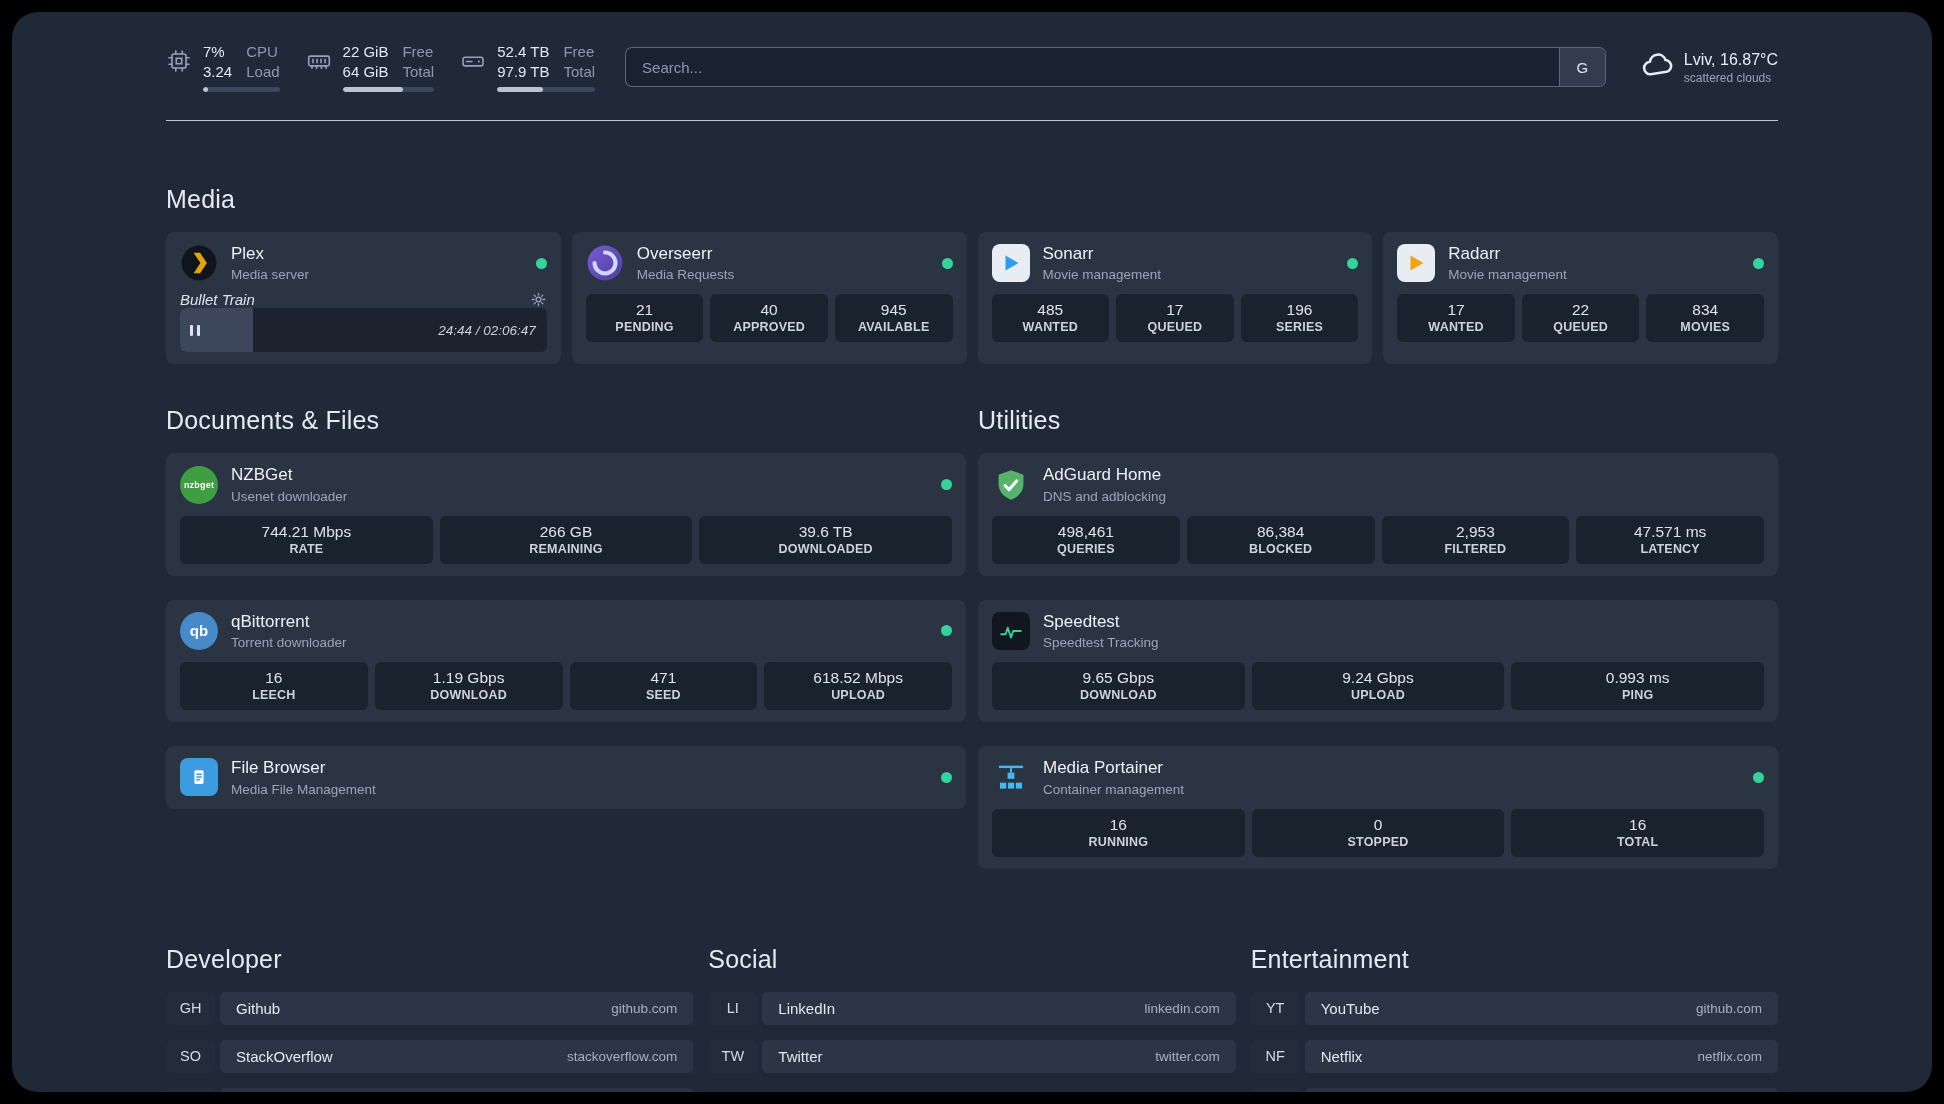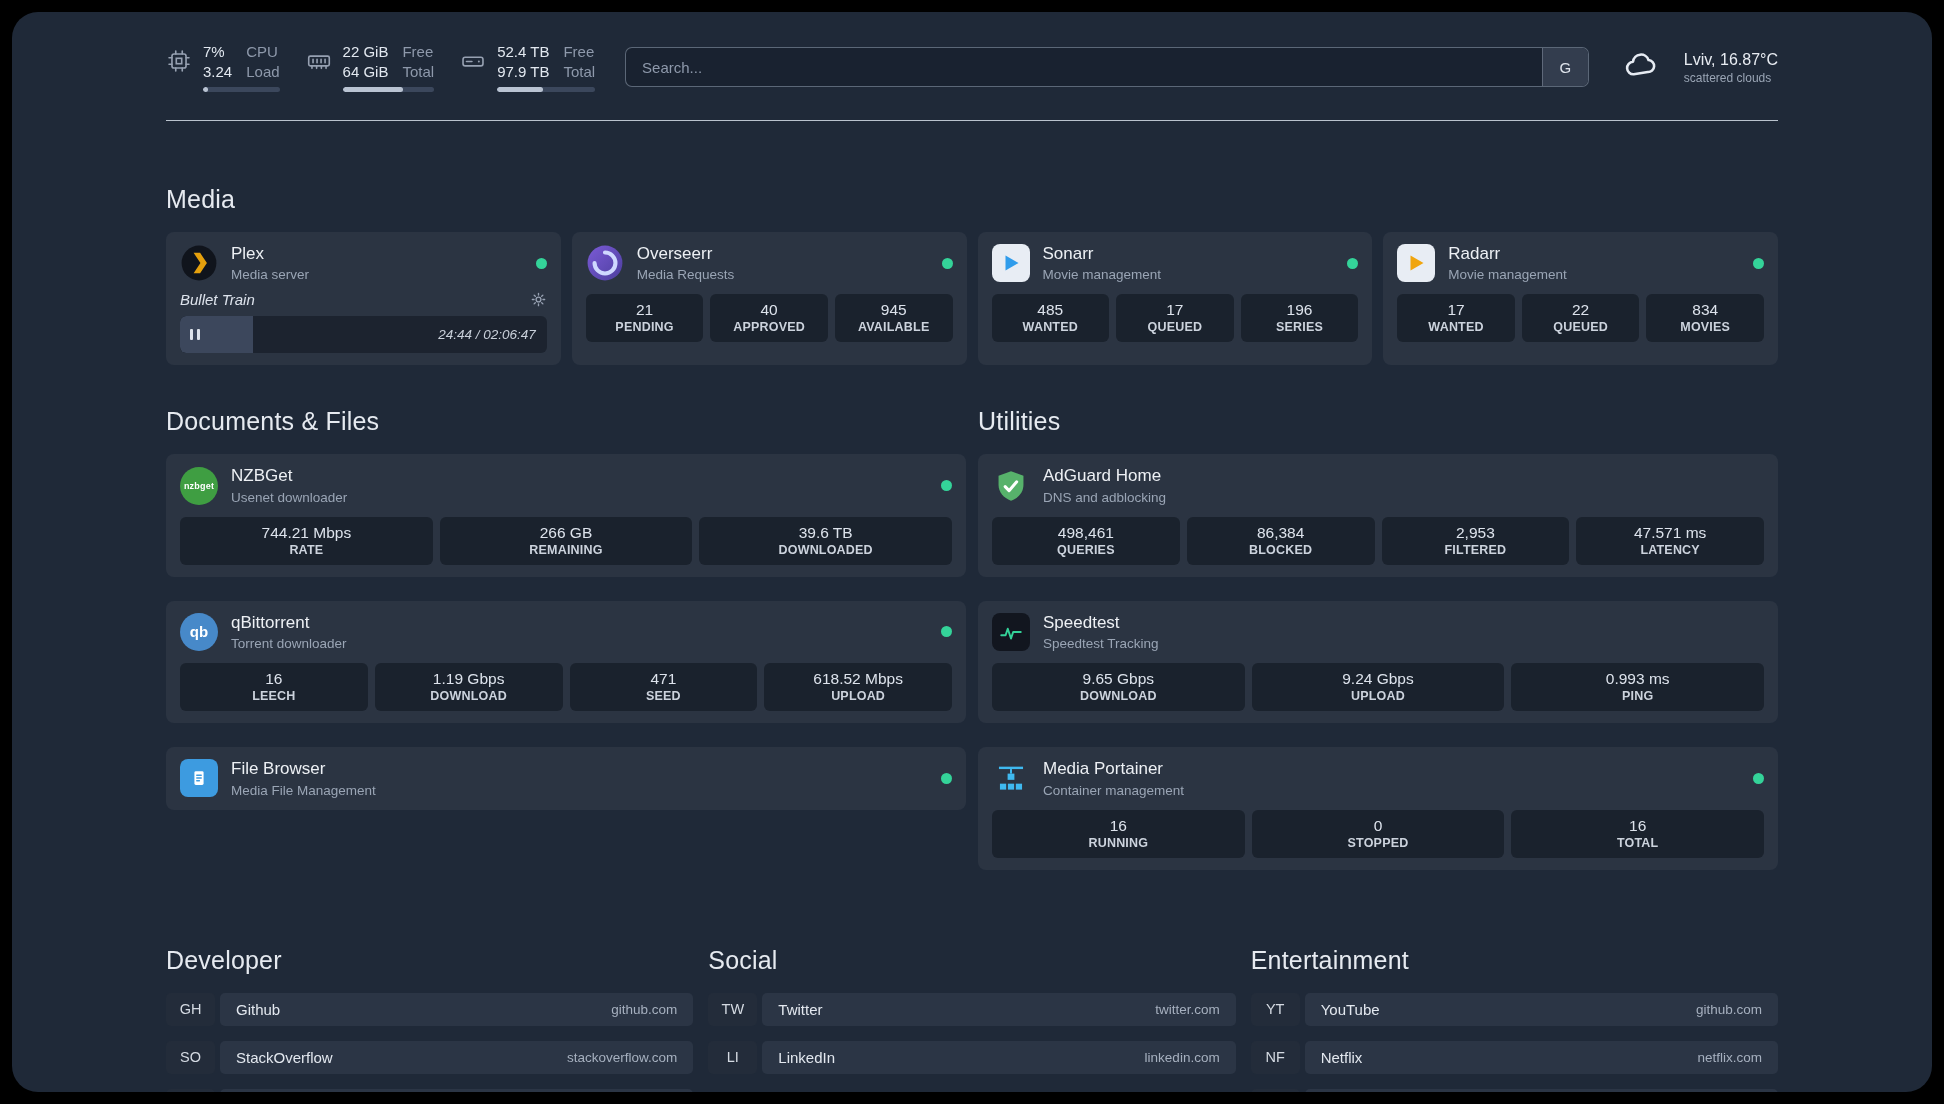--- a/index.html
+++ b/index.html
@@ -21,21 +21,21 @@
   .meter .fill { display:block; height:100%; background:#b9c3d2; border-radius:3px; }
 
   .search { flex:1; margin:0 34px 0 30px; height:40px; display:flex; align-items:stretch;
     border:1px solid rgba(148,160,178,0.55); border-radius:7px; overflow:hidden; background:rgba(14,20,30,0.30); }
   .search input { flex:1; background:transparent; border:none; outline:none; padding:0 16px;
     font-size:15px; color:#7dd3fc; font-family:inherit; }
   .search input::placeholder { color:#8e99ab; }
   .search button { width:46px; border:none; border-left:1px solid rgba(148,160,178,0.45);
     background:#333d4e; color:#dfe4ec; font-size:15px; cursor:pointer; font-family:inherit; }
 
-  .weather { display:flex; align-items:center; gap:25px; }
+  .weather { display:flex; align-items:center; gap:8px; }
   .weather .w-loc { font-size:16px; color:#e8ecf2; line-height:1.35; }
   .weather .w-cond { font-size:12px; color:#9aa5b5; }
 
   .divider { border:none; border-top:1px solid rgba(214,222,233,0.85); margin-top:28px; }
 
   
   h2.section-title { font-size:25px; font-weight:500; color:#e6eaf0; margin-bottom:18px; letter-spacing:.2px; }
   .media-section { margin-top:64px; }
   .media-grid { display:grid; grid-template-columns:repeat(4,1fr); gap:11px; }
 
@@ -62,21 +62,21 @@
   .stats-4 { grid-template-columns:repeat(4,1fr); }
   .stat { background:rgba(10,15,24,0.5); border-radius:6px; padding:7px 4px 8px; text-align:center; }
   .stat-value { font-size:15.5px; color:#dde3ec; }
   .stat-label { font-size:12.5px; font-weight:bold; color:#ccd3dd; margin-top:1px; letter-spacing:.2px; }
 
   
   .now-playing { margin-top:9px;font-style:italic; }
   .np-top { display:flex; align-items:center; justify-content:space-between; }
   .np-title { font-size:15px; color:#dde3ec; }
   .gear { display:flex; cursor:pointer; }
-  .np-bar { position:relative; margin-top:8px; height:37px; background:rgba(10,15,24,0.45);
+  .np-bar { position:relative; height:44px; background:rgba(10,15,24,0.45);
     border-radius:6px; display:flex; align-items:center; overflow:hidden; cursor:pointer; }
   .np-fill { position:absolute; left:0; top:0; bottom:0; background:#3c475c; border-radius:6px 0 0 6px;
     display:flex; align-items:center; padding-left:10px; }
   .pause-icon { display:flex; gap:4px; }
   .pause-icon i { display:block; width:3px; height:11px; background:#dfe4ec; border-radius:1px; }
   .np-time { margin-left:auto; padding-right:11px; font-size:13.5px; color:#c9d0da; z-index:1; }
 
   .two-col { display:grid; grid-template-columns:1fr 1fr; gap:0 12px; margin-top:42px; }
   .stack { display:flex; flex-direction:column; gap:24px; }
 
@@ -539,31 +539,31 @@
               
             </span>
           </div>
         </div>
       </section>
 
       <section>
         <h2 class="section-title">Social</h2>
         <div class="bm-rows">
           <div class="bm-row">
+            <span class="bm-abbr">LI</span>
+            <span class="bm-bar">
+              <span class="bm-name">LinkedIn</span>
+              <span class="bm-url">linkedin.com</span>
+            </span>
+          </div>
+          <div class="bm-row">
             <span class="bm-abbr">TW</span>
             <span class="bm-bar">
               <span class="bm-name">Twitter</span>
               <span class="bm-url">twitter.com</span>
-            </span>
-          </div>
-          <div class="bm-row">
-            <span class="bm-abbr">LI</span>
-            <span class="bm-bar">
-              <span class="bm-name">LinkedIn</span>
-              <span class="bm-url">linkedin.com</span>
             </span>
           </div>
         </div>
       </section>
 
       <section>
         <h2 class="section-title">Entertainment</h2>
         <div class="bm-rows">
           <div class="bm-row">
             <span class="bm-abbr">YT</span>

